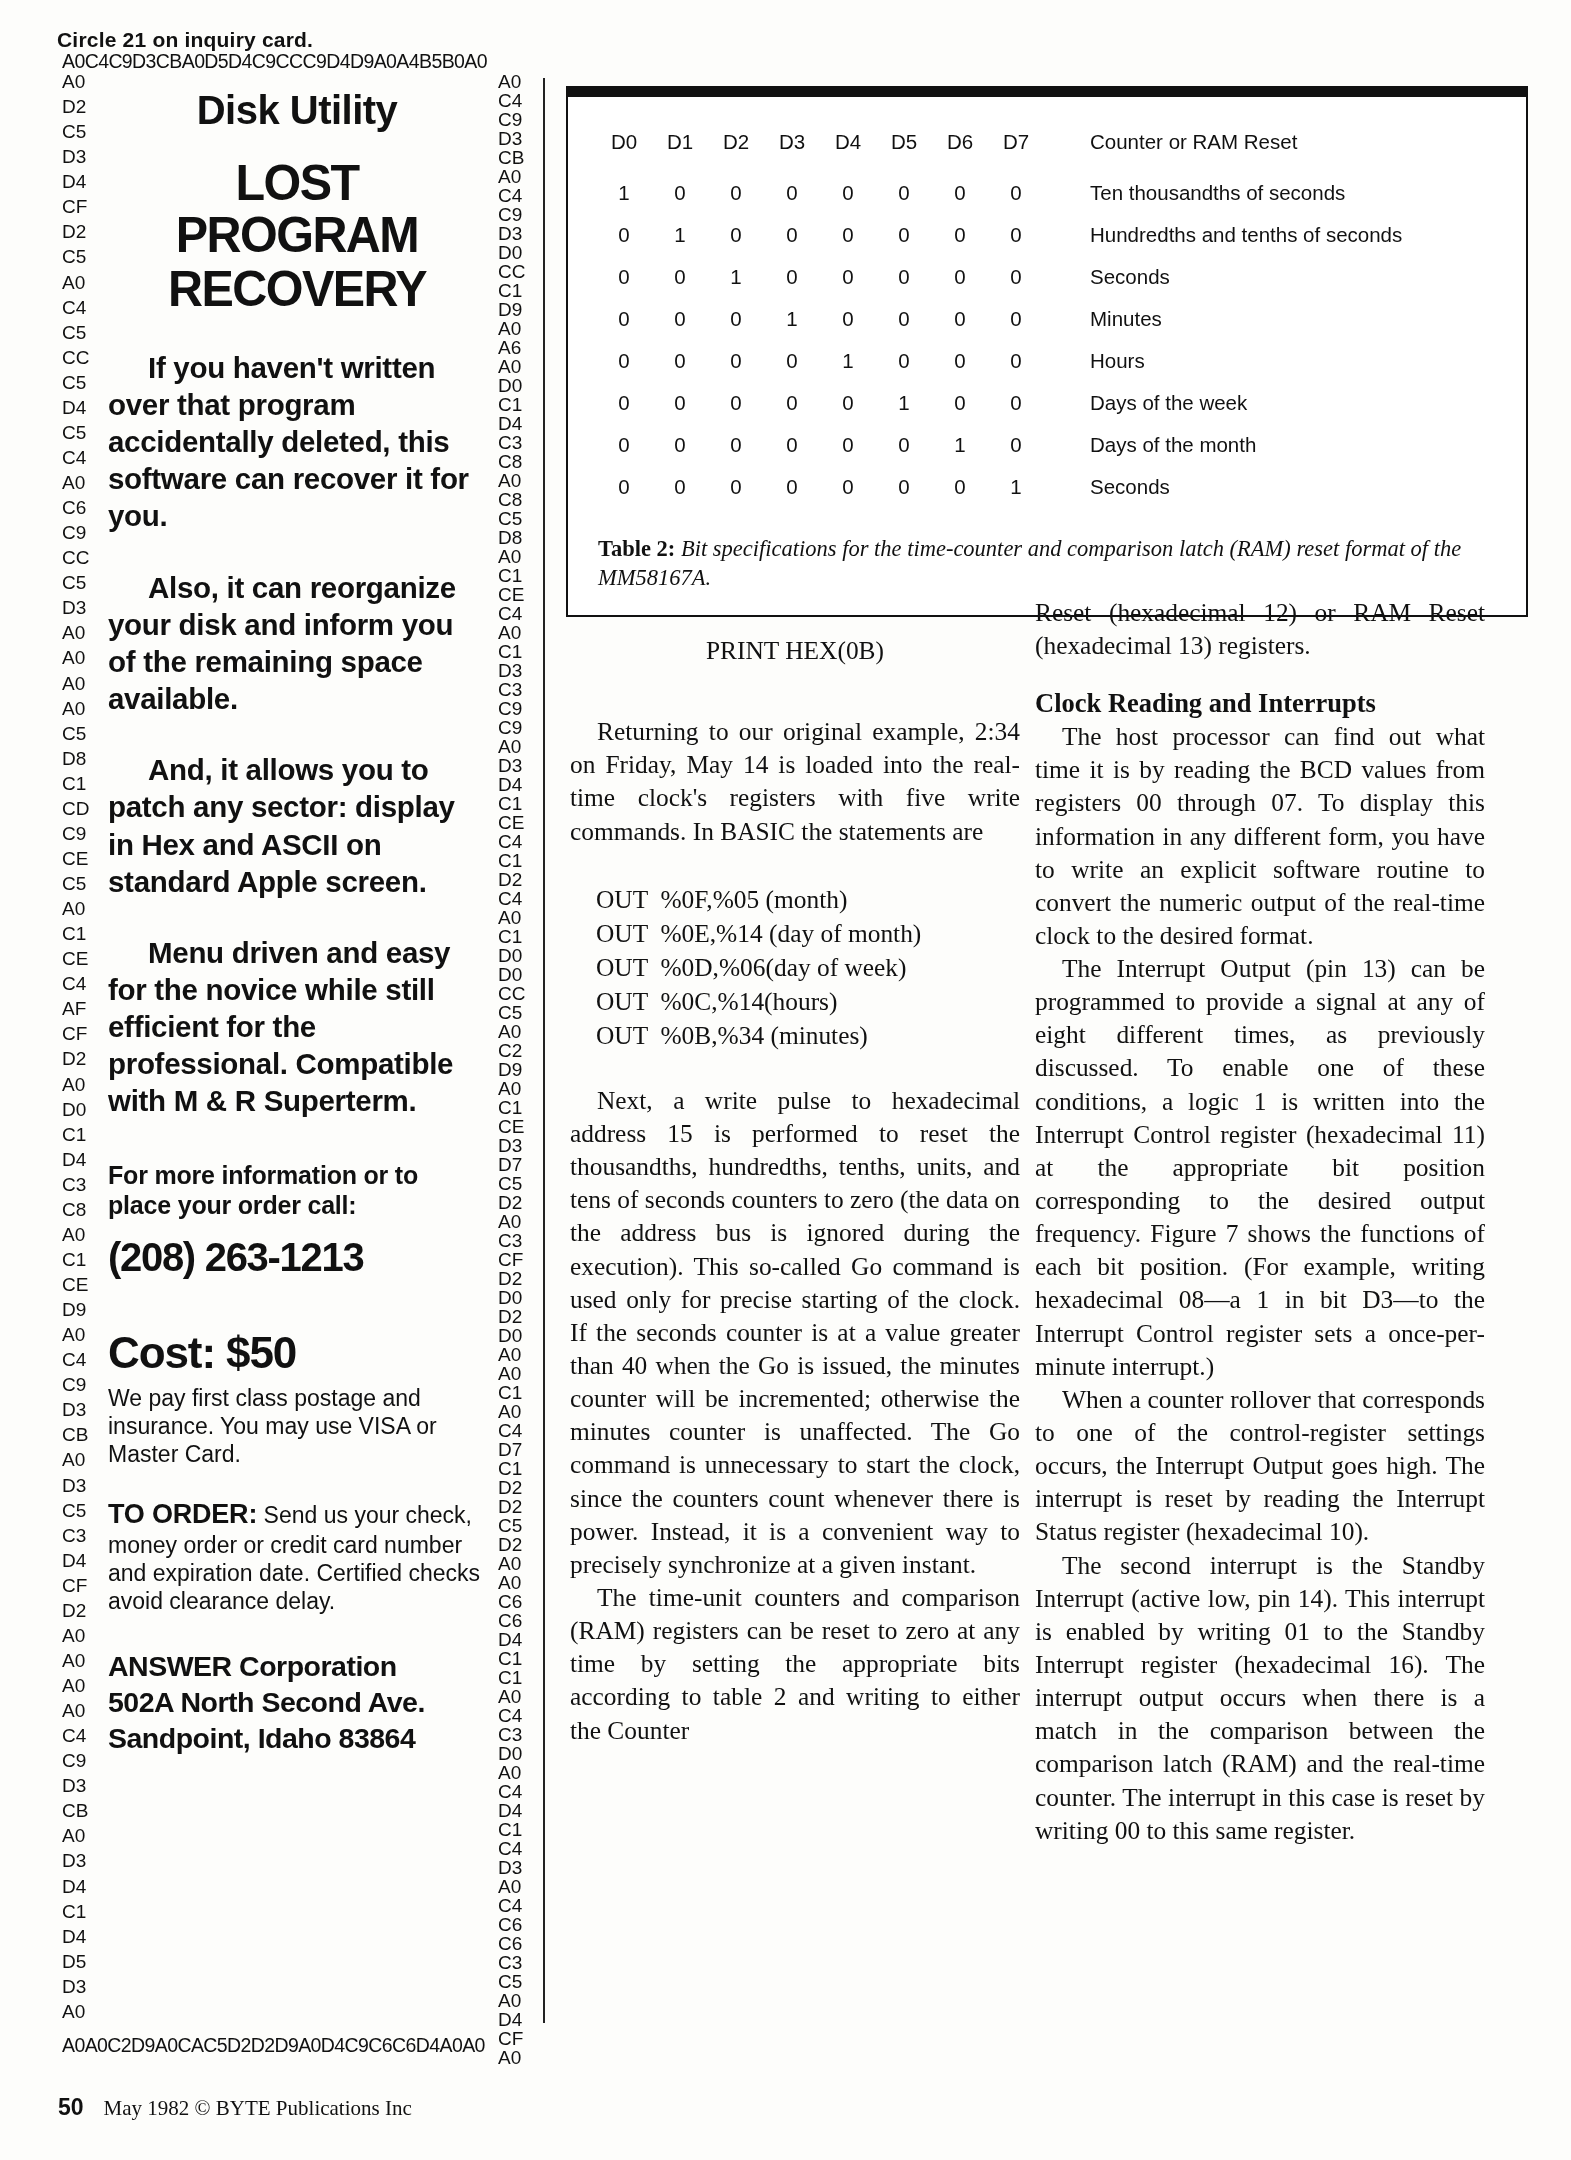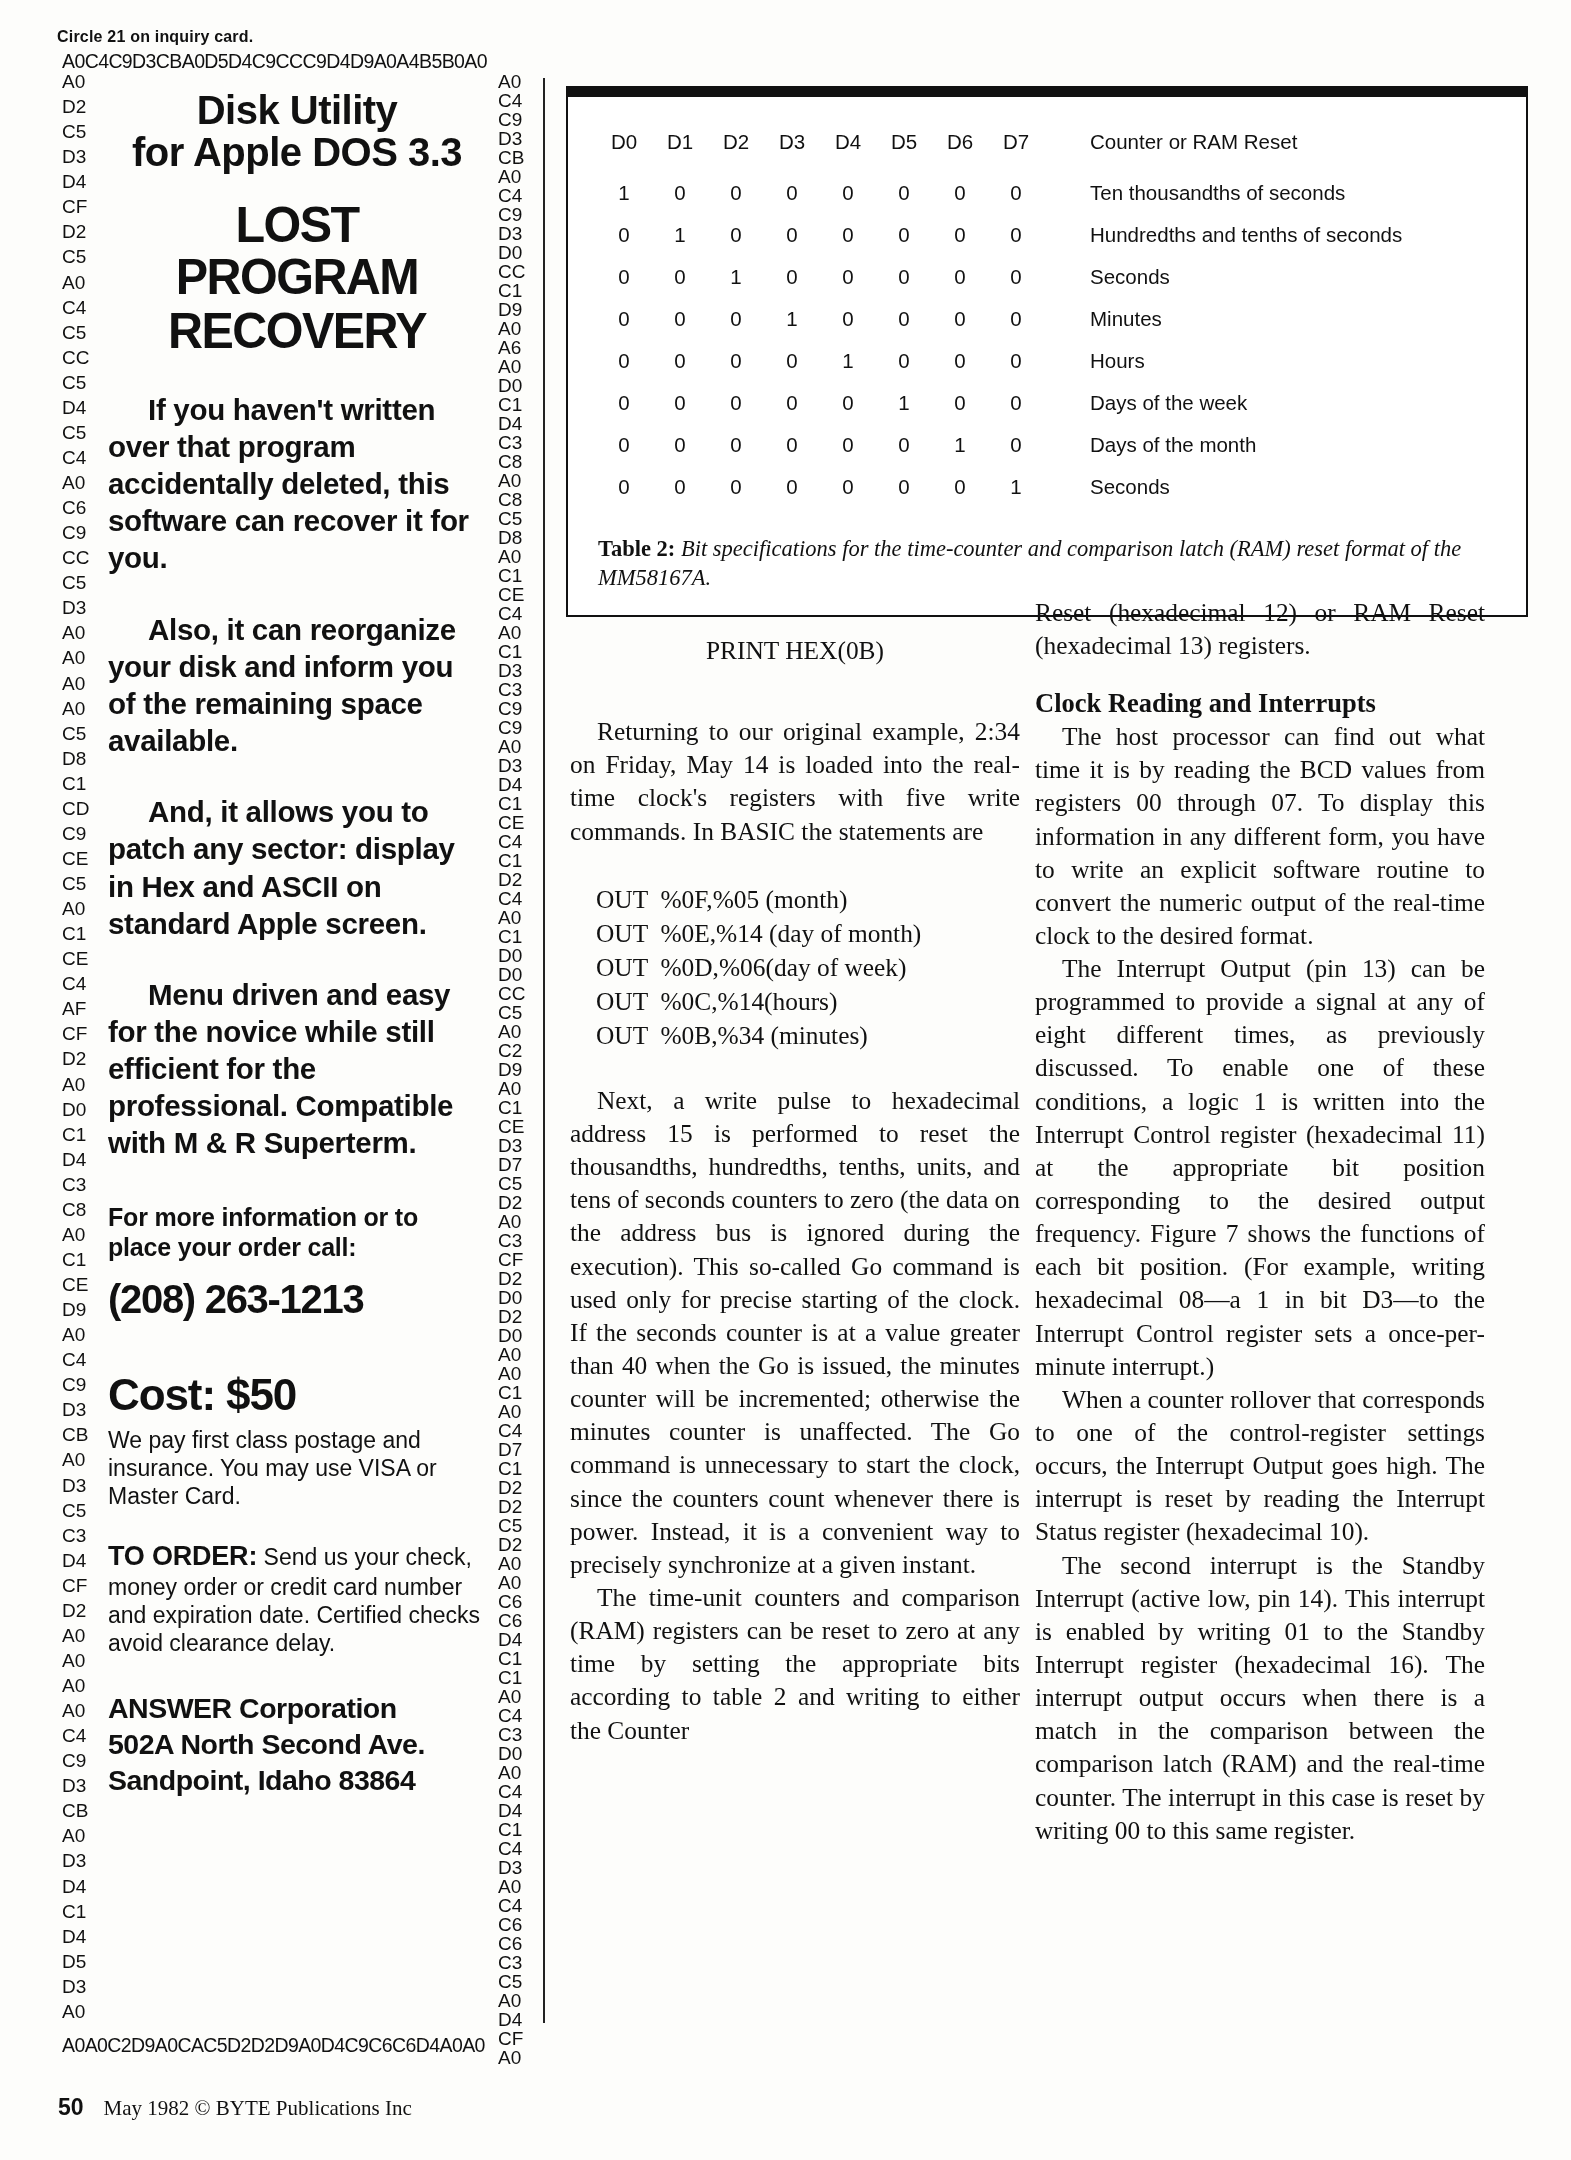--- a/index.html
+++ b/index.html
@@ -22,21 +22,21 @@
     background: #fdfdfb;
   }
 
   
   .inquiry {
     position: absolute;
     left: 57px;
     top: 28px;
     font-family: "Liberation Sans", sans-serif;
     font-weight: bold;
-    font-size: 16px;
+    font-size: 21px;
     letter-spacing: 0.2px;
     color: #111;
   }
 
   
   .hexrow {
     position: absolute;
     font-family: "Liberation Sans", sans-serif;
     font-size: 19.5px;
     letter-spacing: -0.6px;
@@ -458,21 +458,20 @@
       <span>A0</span>
       <span>D4</span>
       <span>CF</span>
       <span>A0</span>
     </div>
 
   <div class="vrule"></div>
 
   <div class="ad">
     <div class="ad-line1">Disk Utility</div>
-    <div class="ad-line2">for Apple DOS 3.3</div>
 
     <div class="ad-headline">LOST PROGRAM</div>
     <div class="ad-headline" style="margin-top:2px">RECOVERY</div>
 
     <div class="ad-para first-indent">If you haven't written over that program accidentally deleted, this software can recover it for you.</div>
     <div class="ad-para first-indent">Also, it can reorganize your disk and inform you of the remaining space available.</div>
     <div class="ad-para first-indent">And, it allows you to patch any sector: display in Hex and ASCII on standard Apple screen.</div>
     <div class="ad-para first-indent">Menu driven and easy for the novice while still efficient for the professional. Compatible with M &amp; R Superterm.</div>
 
     <div class="ad-contact">For more information or to place your order call:</div>

